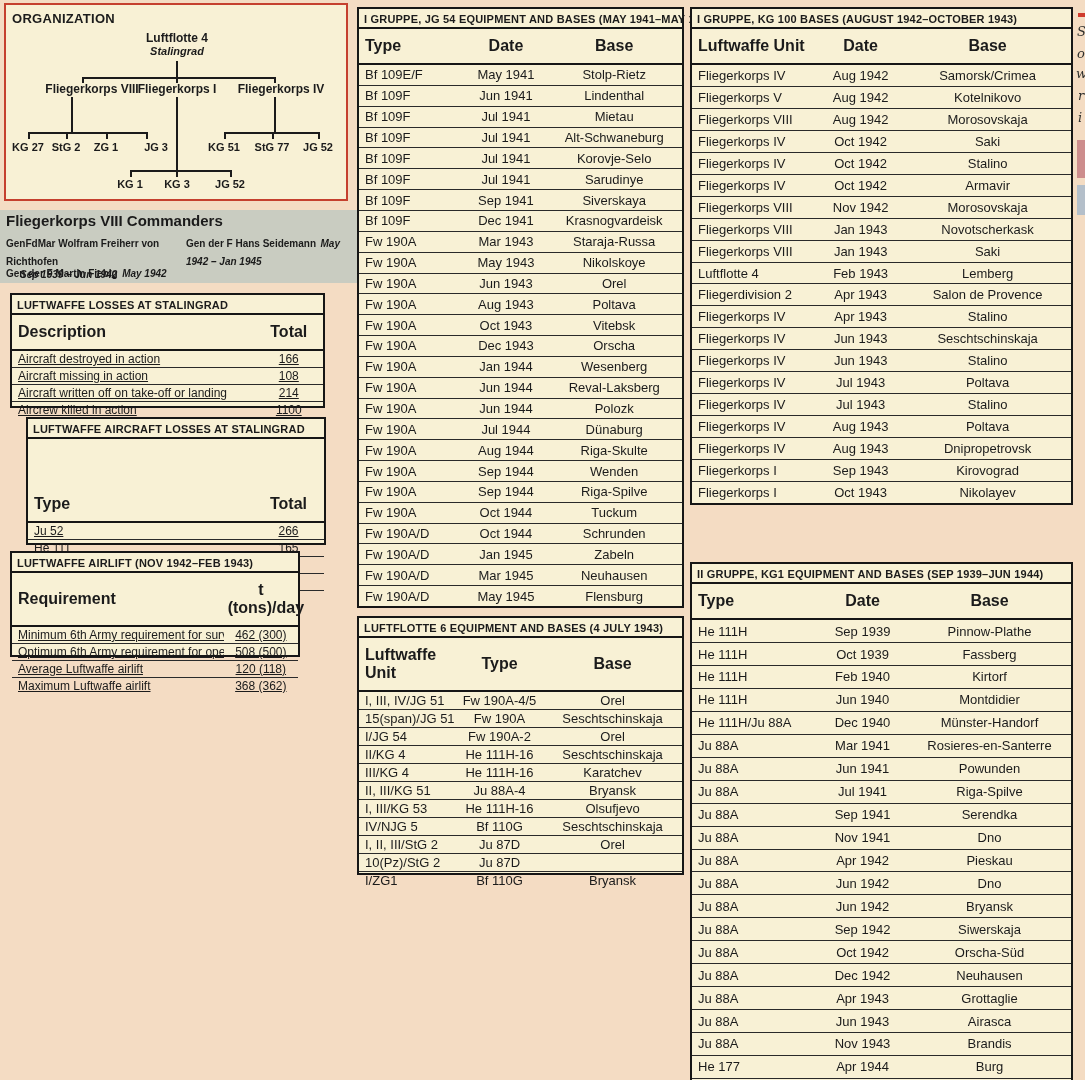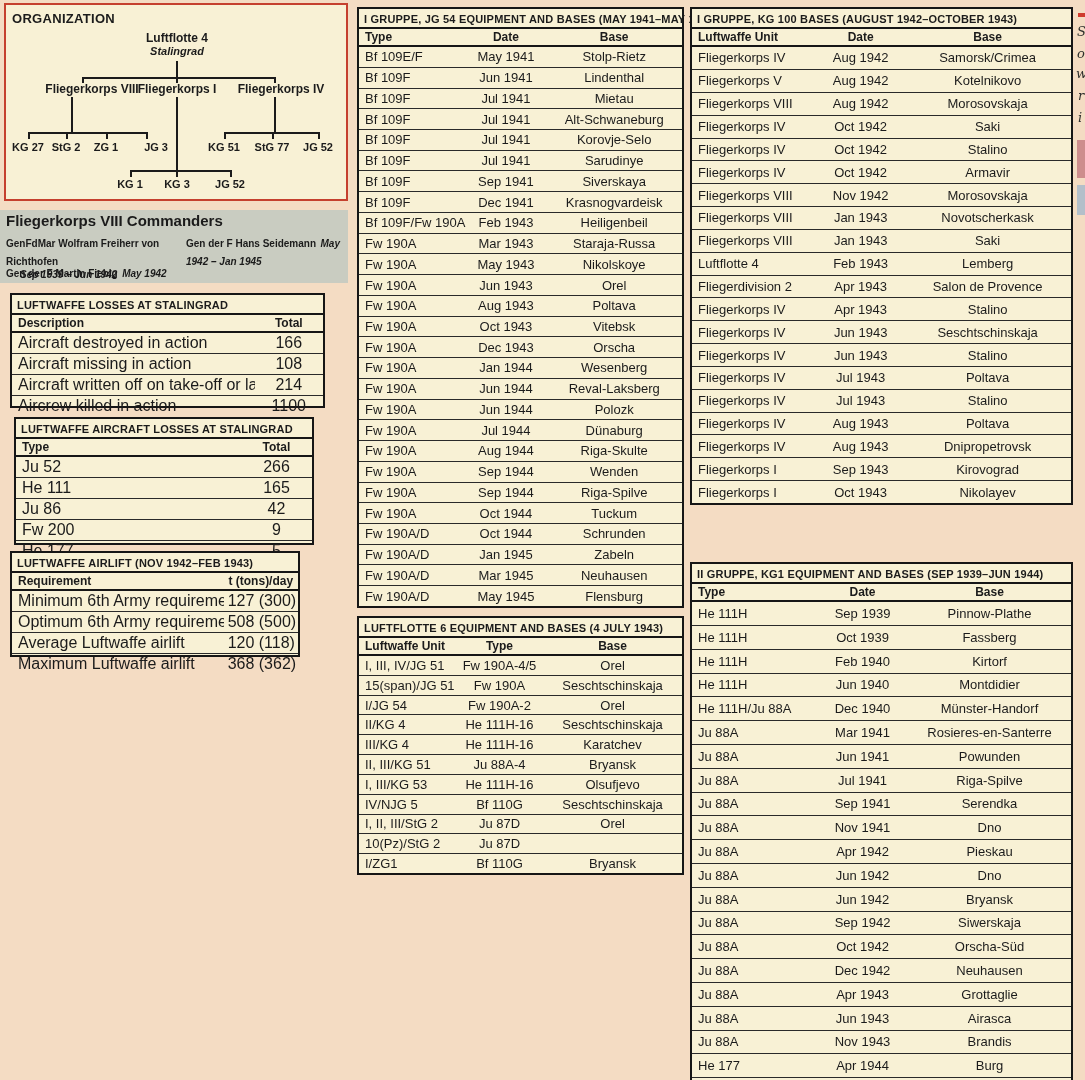--- a/index.html
+++ b/index.html
@@ -19,53 +19,53 @@
   .org-title{left:0;top:0;width:100%;text-align:center;font-size:28px;font-weight:bold;letter-spacing:1px;}
   .node{font-weight:bold;text-align:center;white-space:nowrap;}
   .root{left:111px;top:26px;width:120px;font-size:12px;}
   .root-sub{left:111px;top:40px;width:120px;font-size:11px;font-style:italic;}
   .branch{font-size:12px;top:77px;width:110px;}
   .unit{font-size:11px;}
   .hline,.vline{background:#1b1b1b;}
   .hline{height:2px;}
   .vline{width:2px;}
   
-  .cmd-box{left:0;top:210px;width:348px;height:73px;background:#c9ccc1;}
+  .cmd-box{left:0;top:210px;width:348px;height:73px;background:#c9ccc1;padding-left:46px;}
   .cmd-title{left:6px;top:2px;font-size:15px;font-weight:bold;}
   .cmd-name{font-size:10px;font-weight:bold;}
   .cmd-dates{font-size:10px;font-weight:bold;font-style:italic;}
   .cmd-e0{left:6px;top:23px;width:175px;}
   .cmd-e0 .cmd-dates{margin-left:14px;}
   .cmd-e1{left:186px;top:23px;width:160px;}
   .cmd-e2{left:6px;top:53px;}
   .inline{display:inline;}
   
   .tbox{
     border:2px solid #161616;background:#f8f1d5;
     display:flex;flex-direction:column;box-sizing:border-box;
   }
   .ttitle{
     font-size:11px;font-weight:bold;letter-spacing:.2px;
     padding:4px 5px 2px 5px;border-bottom:2px solid #161616;white-space:nowrap;
   }
   table.t{border-collapse:collapse;table-layout:fixed;width:100%;flex:1;}
   .t th{
-    font-size:12px;font-weight:bold;text-align:center;
-    border-bottom:2px solid #161616;padding:1px 4px;
+    font-size:16px;font-weight:bold;text-align:center;
+    border-bottom:2px solid #161616;padding:8px 4px;
   }
   .t th.l, .t td.l{text-align:left;padding-left:6px;}
   .t td{
     font-size:13px;text-align:center;border-top:1px solid #2a2a2a;
     padding:1px 4px;overflow:hidden;white-space:nowrap;
   }
   .t tr td:first-child{text-align:left;padding-left:6px;}
-  .small td{font-size:16px;}
+  .small td{font-size:12px;text-decoration:underline;}
   
   .losses-box{left:10px;top:293px;width:315px;height:115px;}
-  .aircraft-box{left:14px;top:417px;width:300px;height:128px;}
+  .aircraft-box{left:26px;top:417px;width:300px;height:128px;gap:48px;}
   .airlift-box{left:10px;top:551px;width:290px;height:106px;}
   
   .jg54-box{left:357px;top:7px;width:327px;height:601px;}
   .lf6-box{left:357px;top:616px;width:327px;height:259px;}
   
   .kg100-box{left:690px;top:7px;width:383px;height:498px;}
   .kg1-box{left:690px;top:534px;width:383px;height:541px;margin-top:28px;}
   
   .edge-frag{font-family:"DejaVu Serif",serif;font-style:italic;font-size:13px;color:#30302e;}
   .edge-red{left:1078px;top:13px;width:7px;height:4px;background:#cf3b2e;}
@@ -218,21 +218,21 @@
       </colgroup>
     <thead>
         <tr>
       <th class="l">Requirement</th>
       <th>t (tons)/day</th>
     </tr>
       </thead>
     <tbody>
         <tr>
           <td>Minimum 6th Army requirement for survival</td>
-          <td>127 (300)</td>
+          <td>462 (300)</td>
         </tr>
         <tr>
           <td>Optimum 6th Army requirement for operations</td>
           <td>508 (500)</td>
         </tr>
         <tr>
           <td>Average Luftwaffe airlift</td>
           <td>120 (118)</td>
         </tr>
         <tr>
@@ -293,25 +293,20 @@
           <td>Bf 109F</td>
           <td>Sep 1941</td>
           <td>Siverskaya</td>
         </tr>
         <tr>
           <td>Bf 109F</td>
           <td>Dec 1941</td>
           <td>Krasnogvardeisk</td>
         </tr>
         <tr>
-          <td>Bf 109F/Fw 190A</td>
-          <td>Feb 1943</td>
-          <td>Heiligenbeil</td>
-        </tr>
-        <tr>
           <td>Fw 190A</td>
           <td>Mar 1943</td>
           <td>Staraja-Russa</td>
         </tr>
         <tr>
           <td>Fw 190A</td>
           <td>May 1943</td>
           <td>Nikolskoye</td>
         </tr>
         <tr>

